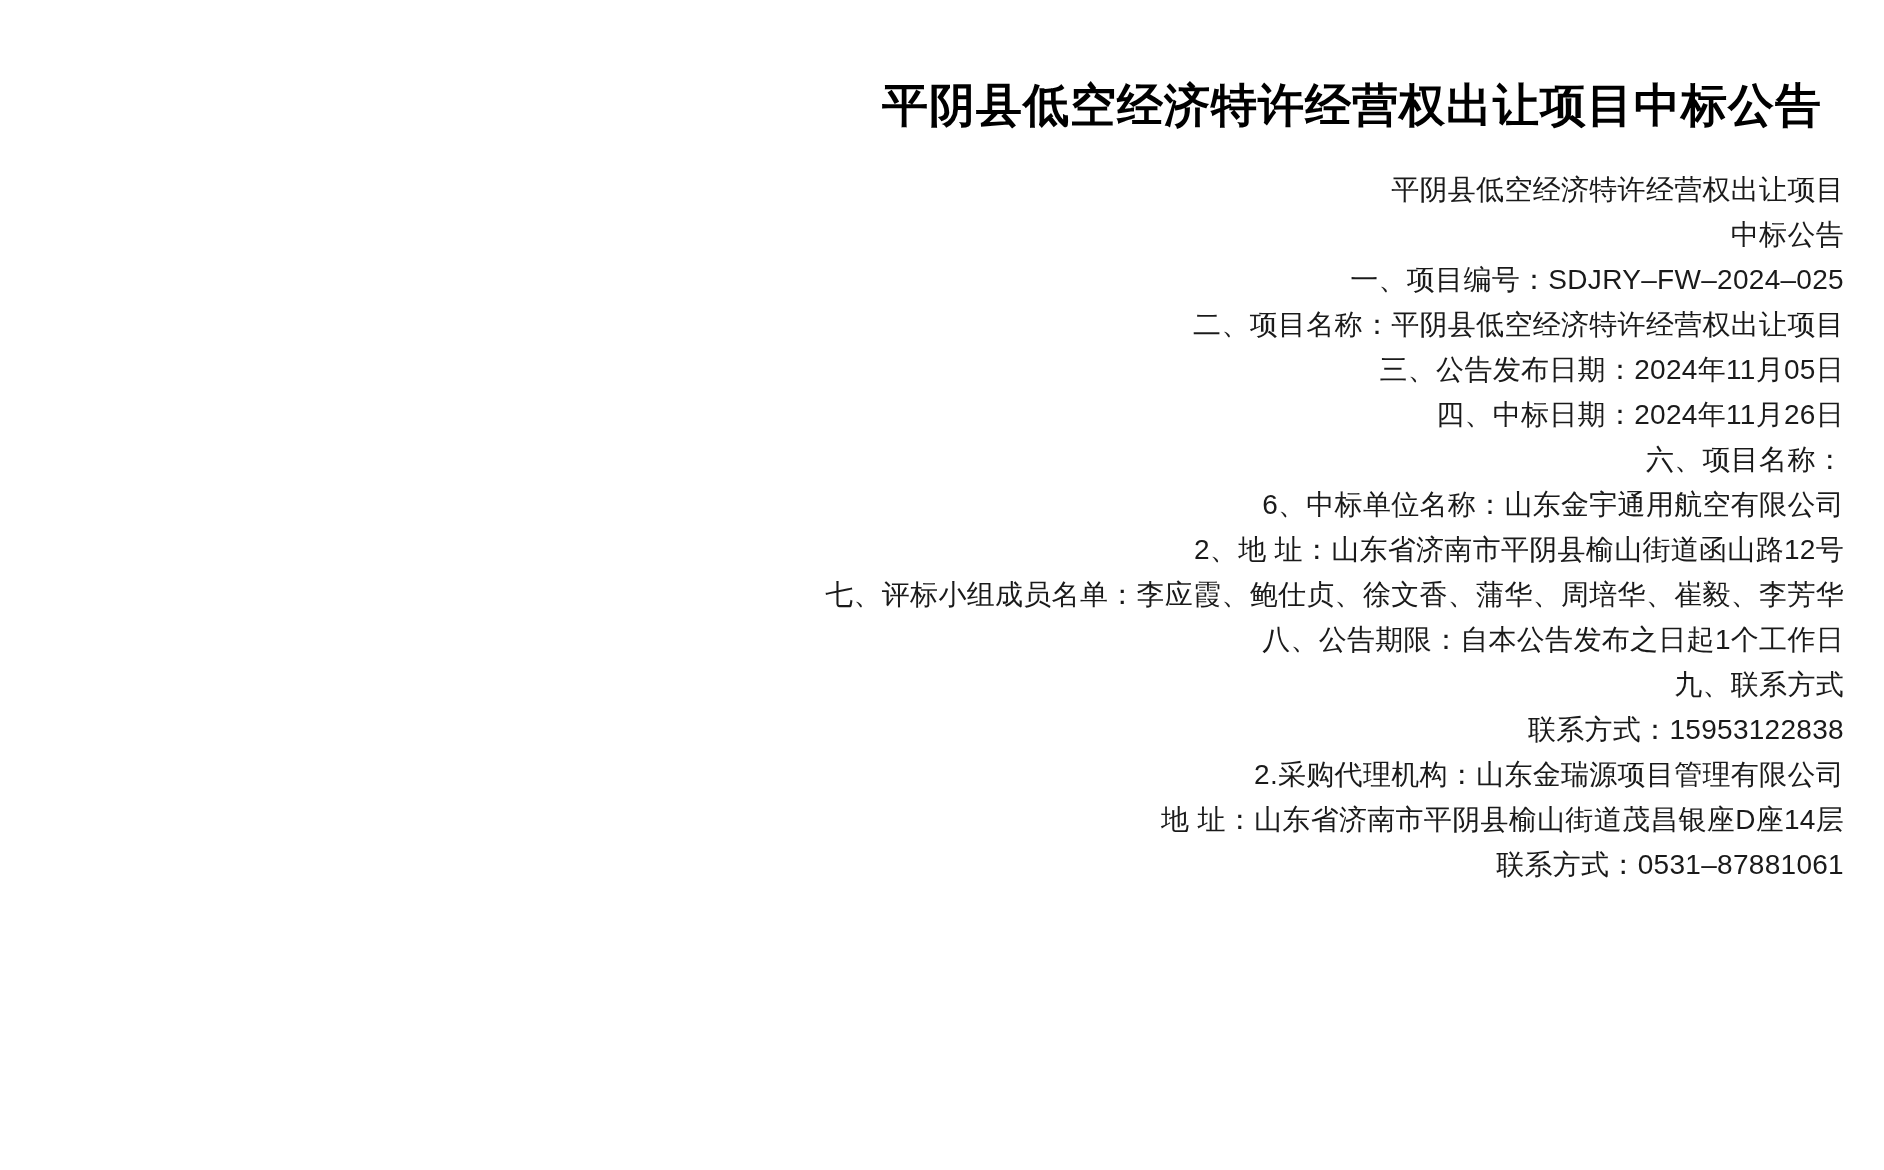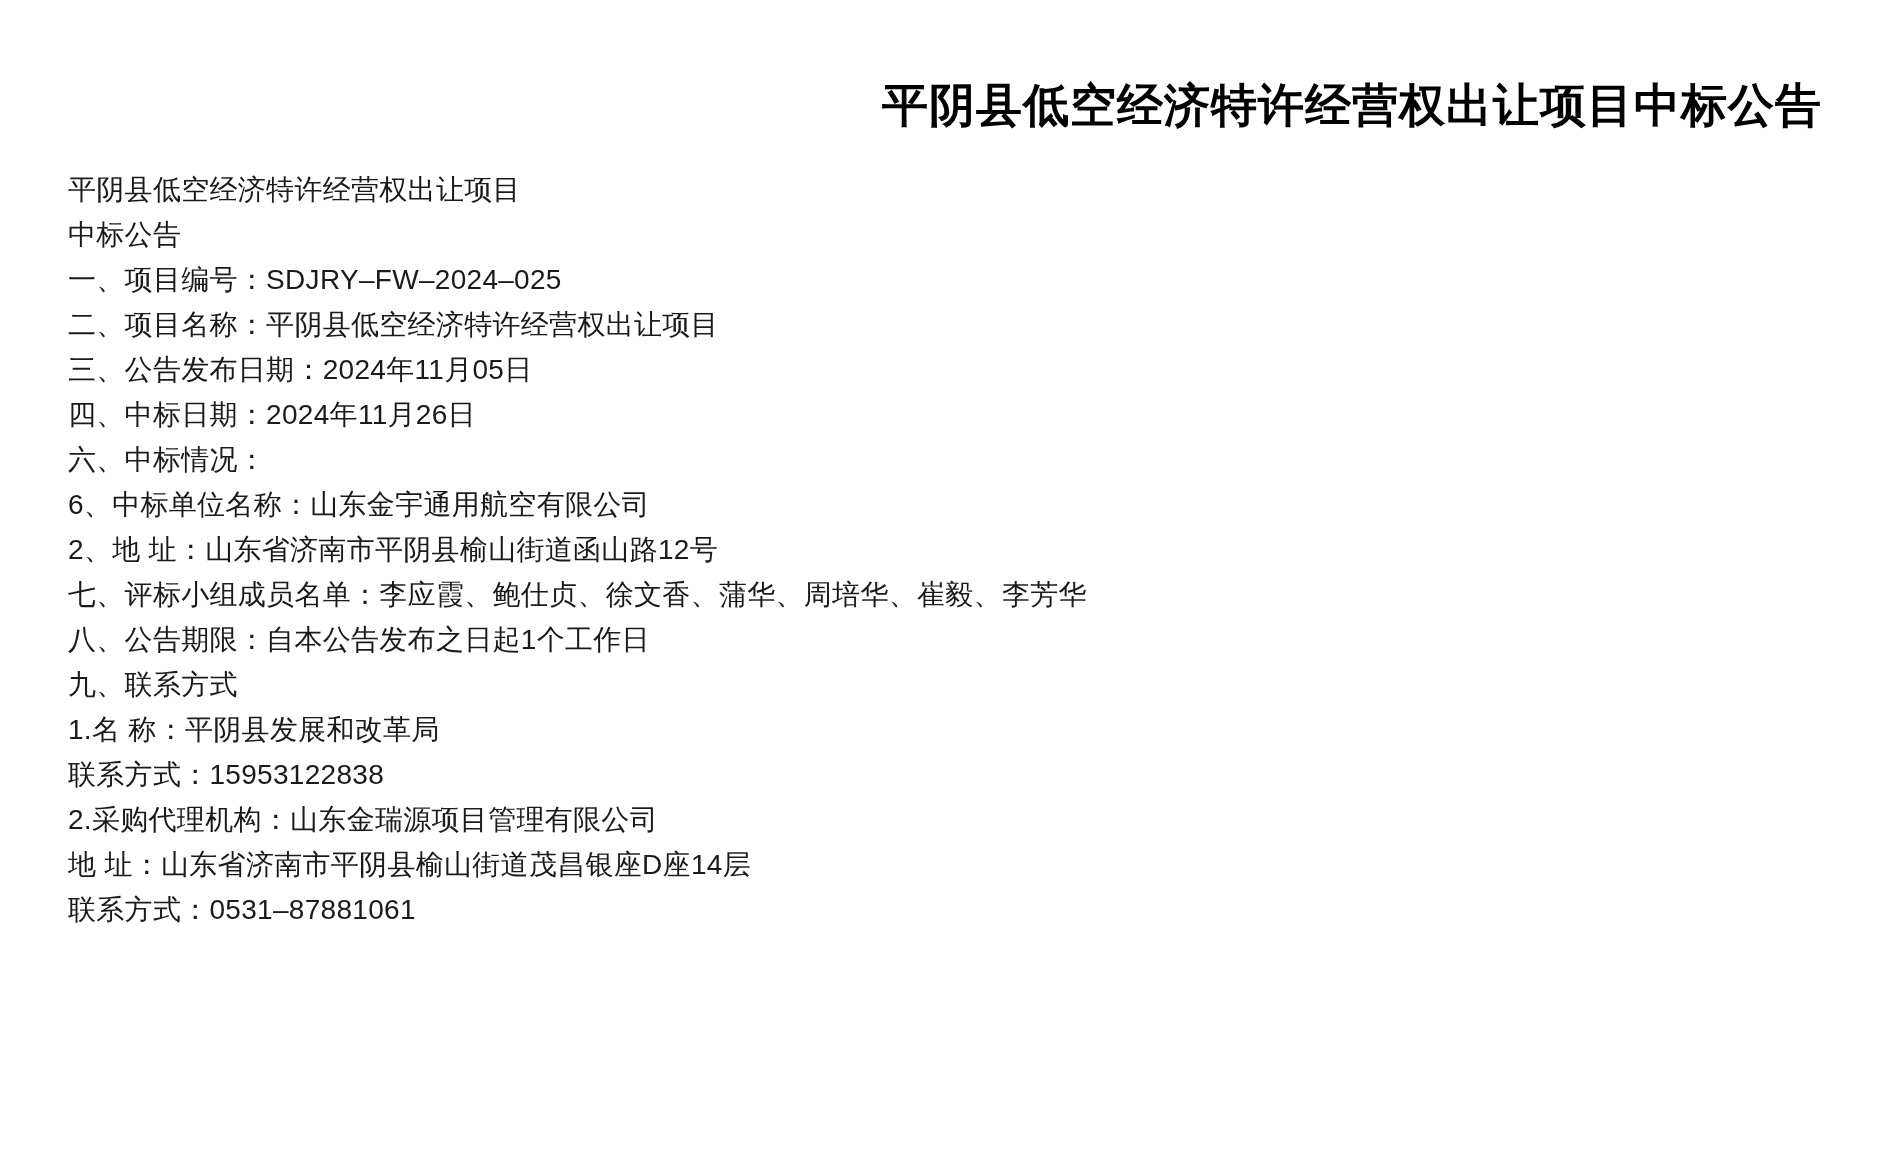--- a/index.html
+++ b/index.html
@@ -37,39 +37,38 @@
     padding-top: 34px;
     padding-right: 40px;
   }
   .line {
     font-size: 28px;
     line-height: 45px;
     color: #1a1a1a;
     white-space: pre;
     letter-spacing: 0.3px;
   }
-  .line.indent-0 { padding-left: 0; }
+  .line.indent-0 { padding-left: 0; text-align: right; }
 </style>
 </head>
 <body>
 
 <div class="page">
   <div class="doc-title">平阴县低空经济特许经营权出让项目中标公告</div>
   <div class="body-block">
     <div class="line indent-0">平阴县低空经济特许经营权出让项目</div>
     <div class="line indent-0">中标公告</div>
     <div class="line indent-0">一、项目编号：SDJRY–FW–2024–025</div>
     <div class="line indent-0">二、项目名称：平阴县低空经济特许经营权出让项目</div>
     <div class="line indent-0">三、公告发布日期：2024年11月05日</div>
     <div class="line indent-0">四、中标日期：2024年11月26日</div>
-    <div class="line indent-0">六、中标情况：</div>
+    <div class="line indent-0">六、项目名称：</div>
     <div class="line indent-0">6、中标单位名称：山东金宇通用航空有限公司</div>
     <div class="line indent-0">2、地 址：山东省济南市平阴县榆山街道函山路12号</div>
     <div class="line indent-0">七、评标小组成员名单：李应霞、鲍仕贞、徐文香、蒲华、周培华、崔毅、李芳华</div>
     <div class="line indent-0">八、公告期限：自本公告发布之日起1个工作日</div>
     <div class="line indent-0">九、联系方式</div>
-    <div class="line indent-0">1.名 称：平阴县发展和改革局</div>
     <div class="line indent-0">联系方式：15953122838</div>
     <div class="line indent-0">2.采购代理机构：山东金瑞源项目管理有限公司</div>
     <div class="line indent-0">地 址：山东省济南市平阴县榆山街道茂昌银座D座14层</div>
     <div class="line indent-0">联系方式：0531–87881061</div>
   </div>
 </div>
 
 </body></html>

